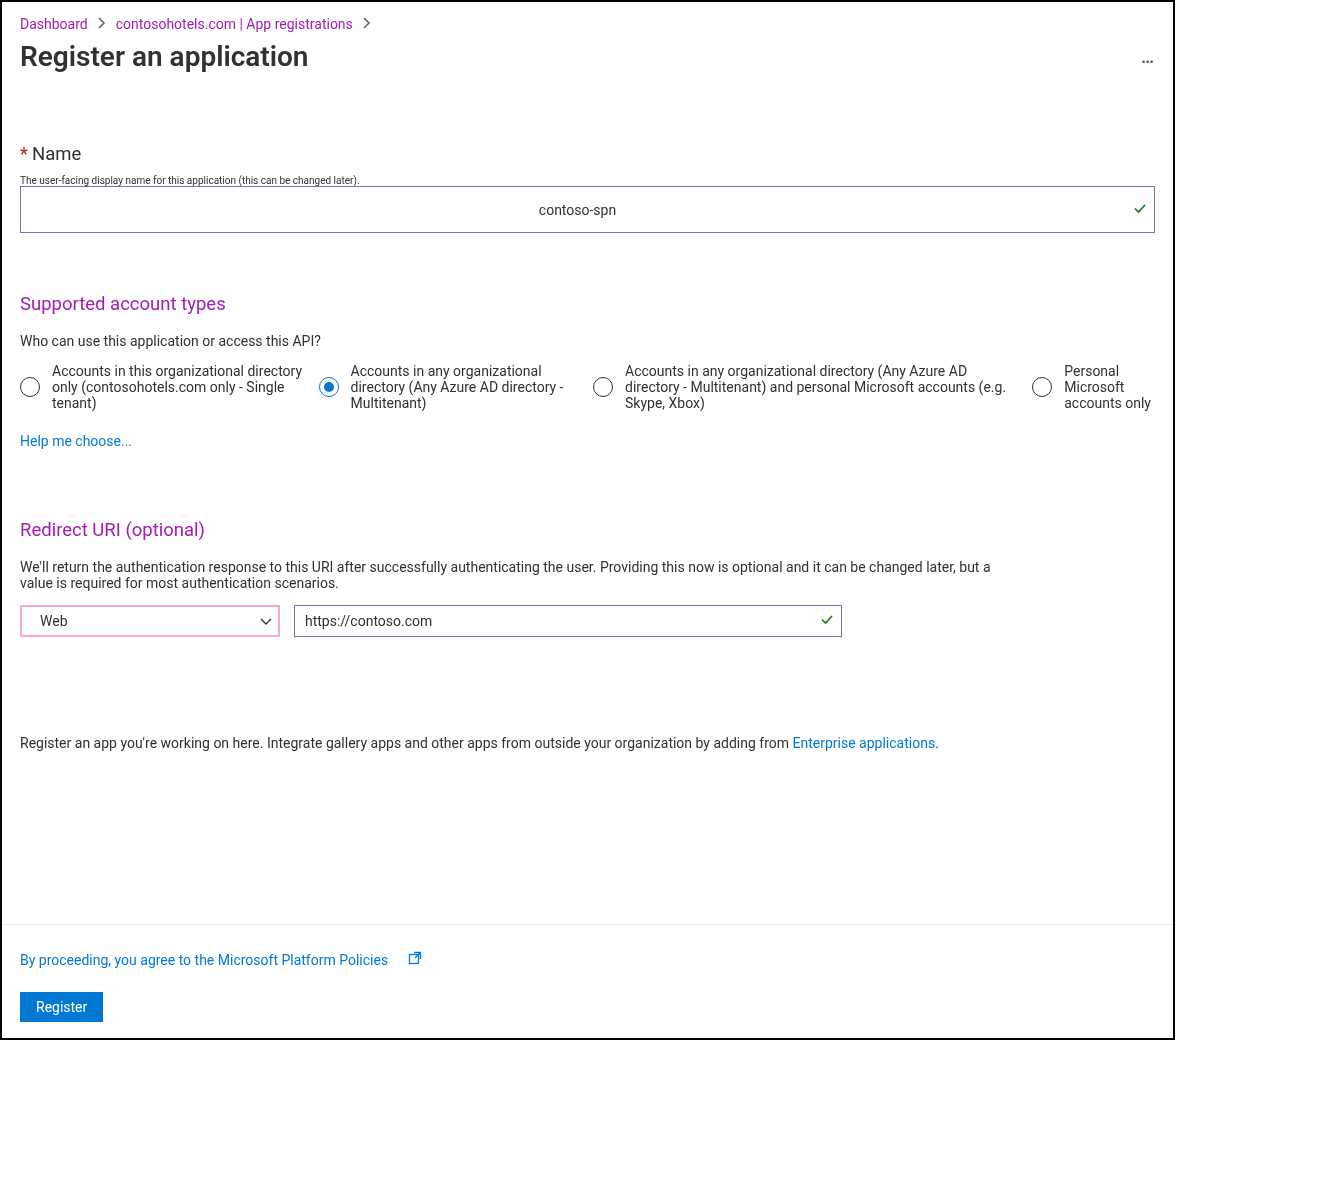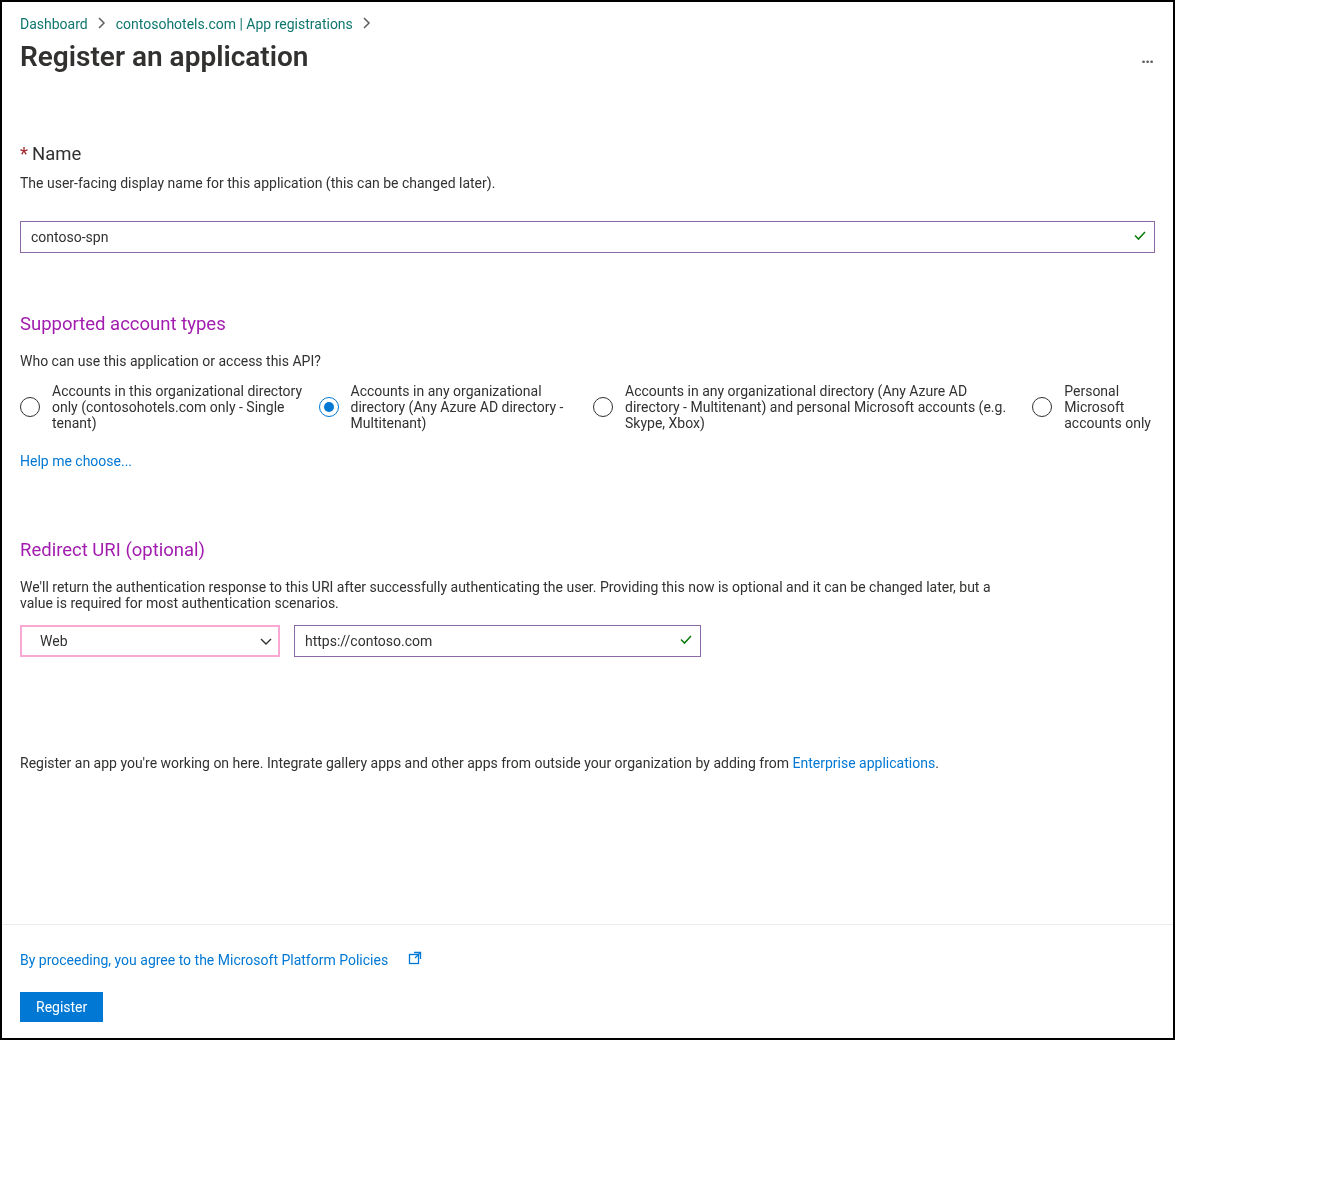--- a/index.html
+++ b/index.html
@@ -18,21 +18,21 @@
   a { color: #0078d4; text-decoration: none; cursor: pointer; }
 
   .breadcrumb {
     display: flex;
     align-items: center;
     gap: 10px;
     font-size: 14px;
     margin-bottom: 4px;
   }
   .breadcrumb .sep { color: #605e5c; }
-  .breadcrumb .crumb { color: #0f766e; }
+  .breadcrumb .crumb { color: #a21caf; }
 
   h1.page-title {
     font-size: 28px;
     font-weight: 600;
     margin: 8px 0 6px 0;
     display: flex;
     align-items: center;
     gap: 28px;
     justify-content: space-between;
   }
@@ -46,39 +46,40 @@
   .section { margin-top: 60px; }
   .section.first { margin-top: 70px; }
 
   .req-asterisk { color: #a4262c; margin-right: 4px; }
   .field-label-row {
     font-size: 18.5px;
     color: #323130;
     margin-bottom: 10px;
   }
   .field-desc {
-    font-size: 14px;
-    color: #323130;
-    margin-bottom: 30px;
+    font-size: 10px;
+    color: #323130;
+    margin-bottom: 0;
   }
 
   .text-input-wrap {
     position: relative;
     width: 100%;
   }
   .text-input {
     width: 100%;
-    height: 32px;
+    height: 47px;
     padding: 4px 30px 4px 10px;
     font-size: 14px;
     font-family: inherit;
     color: #323130;
     border: 1px solid #8c6aa8;
     background: #fff;
     outline: none;
+    text-align: center;
   }
   .valid-check {
     position: absolute;
     right: 8px;
     top: 50%;
     transform: translateY(-50%);
     color: #107c10;
     pointer-events: none;
   }
 
@@ -137,21 +138,21 @@
   }
   .chevron {
     position: absolute;
     right: 8px; top: 50%;
     transform: translateY(-50%);
     pointer-events: none;
     color: #323130;
   }
   .uri-input-wrap {
     position: relative;
-    width: 407px;
+    width: 548px;
   }
   .uri-input {
     width: 100%;
     height: 32px;
     padding: 4px 34px 4px 10px;
     font-size: 14px;
     font-family: inherit;
     border: 1px solid #8c6aa8;
     background: #fff;
     outline: none;

